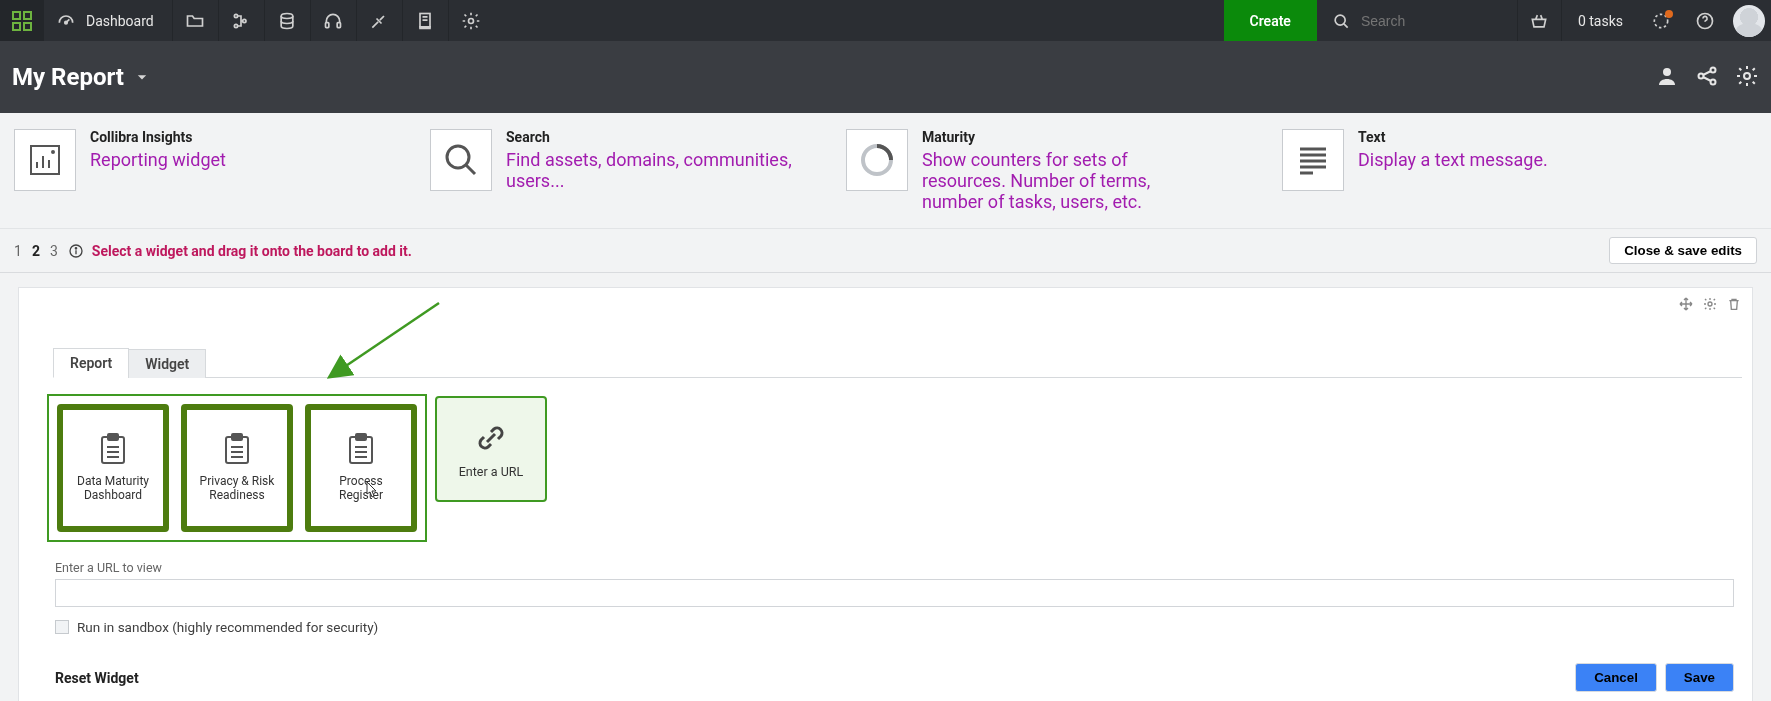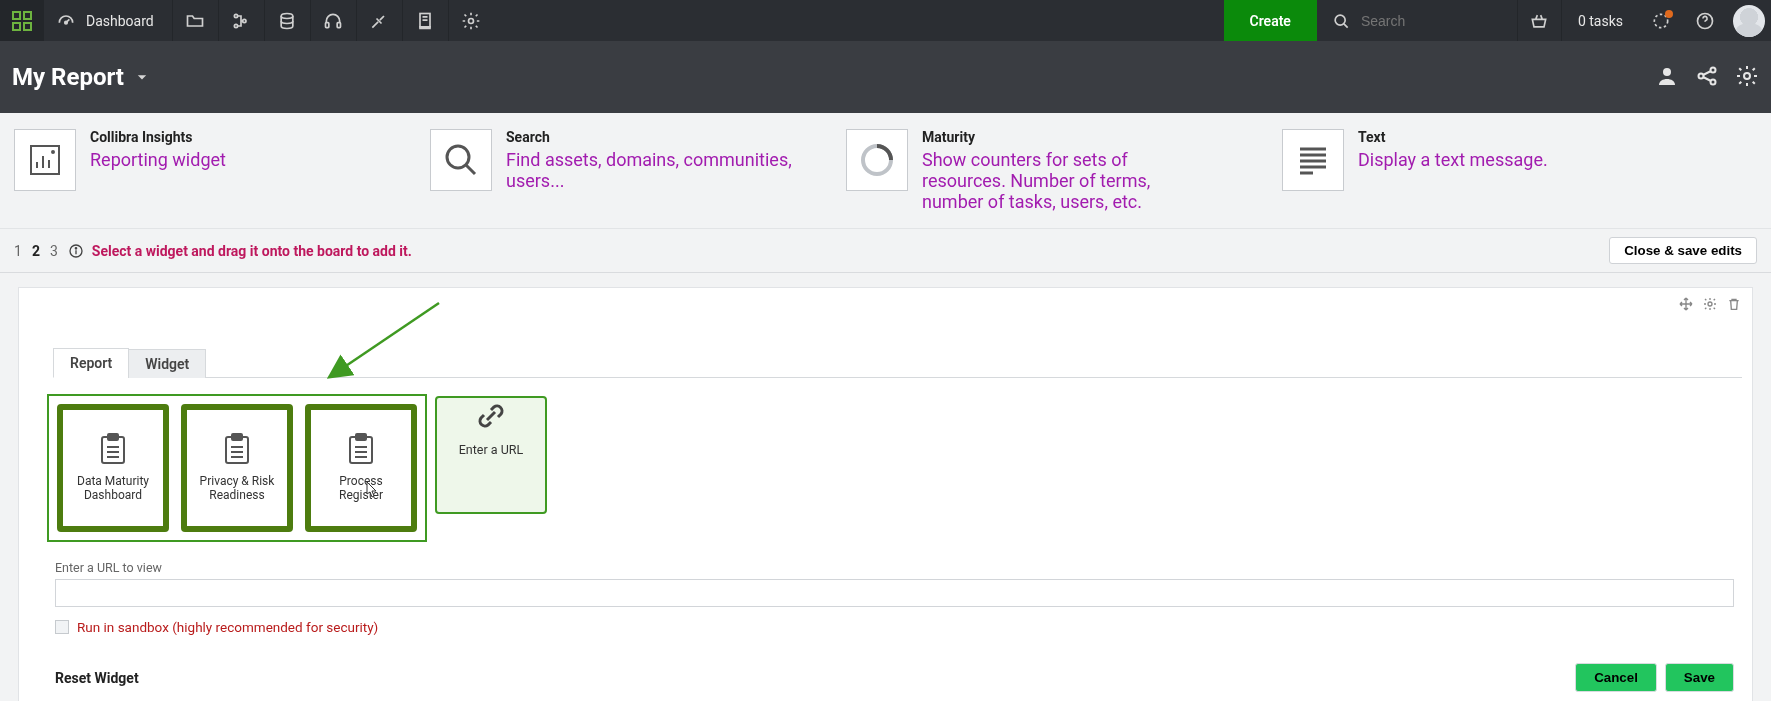--- a/index.html
+++ b/index.html
@@ -258,28 +258,28 @@
     cursor: pointer;
     background: #fff;
   }
   .rcard .rlabel {
     font-size: 12px;
     text-align: center;
     color: #333;
     line-height: 1.15;
   }
   .url-card {
-    width: 112px; height: 118px;
+    width: 112px; height: 106px;
     border: 2px solid #3f9a22;
     background: #eef7ea;
     border-radius: 4px;
     display: flex;
     flex-direction: column;
     align-items: center;
-    justify-content: flex-start;
+    justify-content: center;
     gap: 8px;
     cursor: pointer;
     margin-top: 18px;
     margin-left: 8px;
   }
   .url-card .rlabel { font-size: 12.5px; color:#333; }
   .cards-row { display: flex; align-items: flex-start; }
 
   .field-group {
     margin: 18px 8px 12px 8px;
@@ -288,41 +288,41 @@
   .field-input {
     width: 100%;
     height: 28px;
     border: 1px solid #d2d5d9;
     padding: 4px 8px;
     outline: none;
   }
   .checkbox-row {
     margin: 12px 8px 0 8px;
     display: flex; align-items: center; gap: 8px;
-    color: #b91c1c; font-size: 13.5px;
+    color: #404040; font-size: 13.5px;
   }
   .chk {
     width: 14px; height: 14px;
     border: 1px solid #c6cace;
     background: #f1f3f5;
     cursor: pointer;
   }
 
   .footer-row {
     display: flex;
     align-items: center;
     margin: 28px 8px 0 8px;
   }
   .reset-link {
     font-weight: 700;
     cursor: pointer;
   }
   .footer-row .btns { margin-left: auto; display: flex; gap: 8px; }
   .btn {
-    background: #22c55e;
+    background: #3b82f6;
     border: 1px solid #d8dbdf;
     border-radius: 3px;
     padding: 6px 18px;
     font-weight: 600;
     cursor: pointer;
   }
 
   
   svg.ic { width: 20px; height: 20px; }
   svg.ic-lg { width: 24px; height: 24px; }

